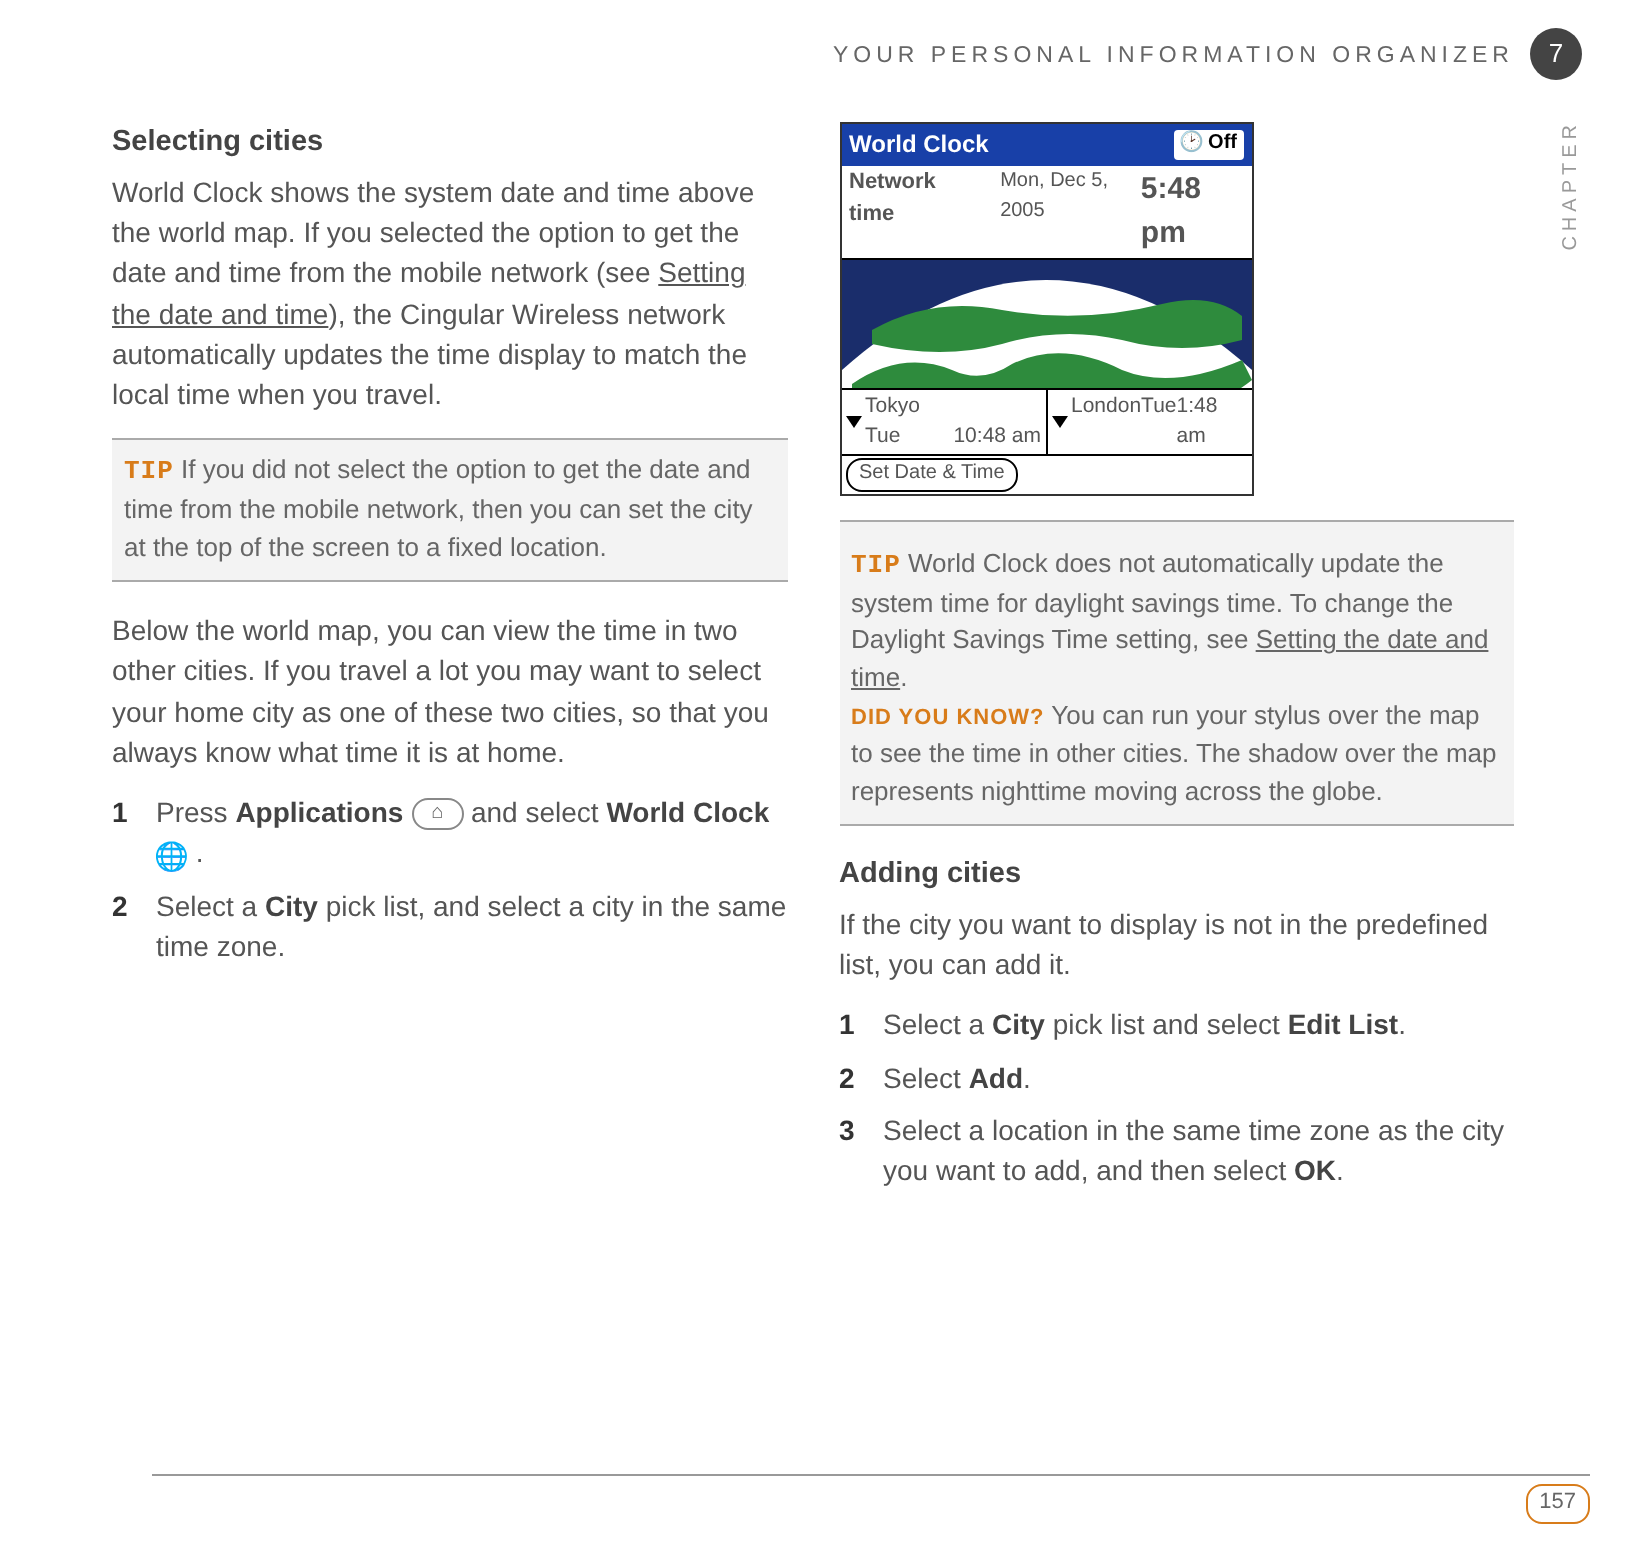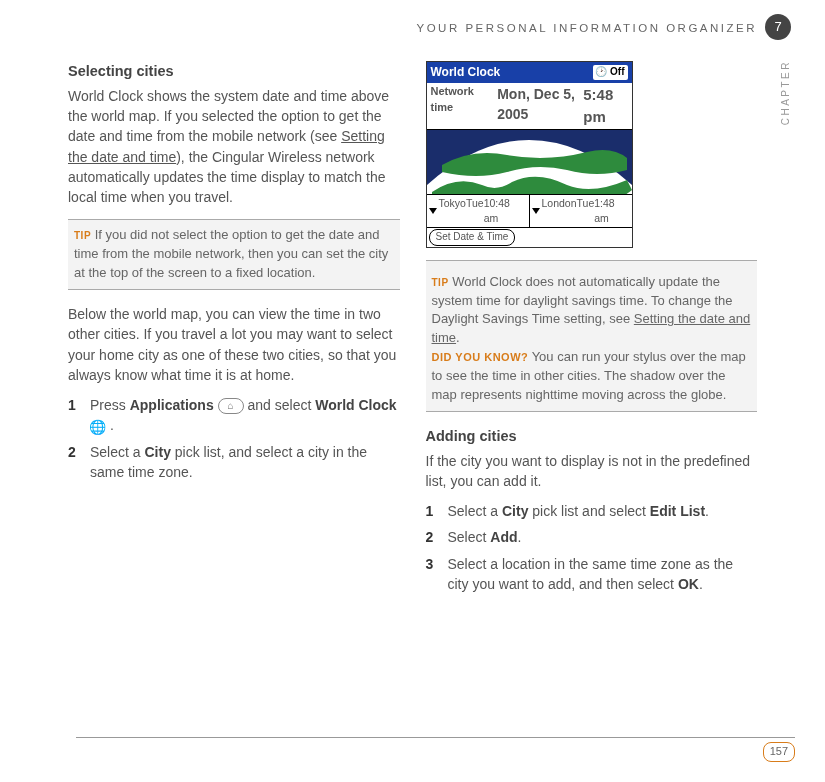--- a/index.html
+++ b/index.html
@@ -8,21 +8,21 @@
     font-size: 14px;
     line-height: 1.45;
     color: #555;
     background: #fff;
     width: 825px;
     height: 782px;
     position: relative;
     overflow: hidden;
   }
   .page {
-    padding: 20px 68px 20px 32px;
+    padding: 20px 68px 20px 56px;
     box-sizing: border-box;
     height: 100%;
     position: relative;
   }
   .running-head {
     text-align: right;
     font-size: 11.5px;
     letter-spacing: 2.5px;
     color: #666;
     margin-bottom: 24px;
@@ -47,21 +47,20 @@
     top: 60px;
     writing-mode: vertical-rl;
     transform: rotate(180deg);
     font-size: 10px;
     letter-spacing: 2.5px;
     color: #999;
   }
   .cols {
     display: flex;
     column-gap: 26px;
-    margin-left: 36px;
   }
   .col {
     flex: 1 1 0;
   }
   h3 {
     font-size: 14.5px;
     font-weight: bold;
     color: #444;
     margin: 0 0 4px 0;
   }
@@ -70,21 +69,21 @@
   .b { font-weight: bold; color:#444; }
   .tip-box {
     border-top: 1px solid #aaa;
     border-bottom: 1px solid #aaa;
     background: #f3f3f3;
     padding: 6px 6px;
     margin: 12px 0 14px 0;
     font-size: 13px;
     color: #666;
   }
-  .tip-label { color: #d87c1a; font-weight: bold; font-size: 10px; letter-spacing: .5px;}
+  .tip-label { color: #d87c1a; font-weight: bold; font-size: 13px; letter-spacing: .5px; font-family: Liberation Mono, monospace;}
   .dyk-label { color: #d87c1a; font-weight: bold; font-size: 11px; letter-spacing: .5px;}
   .steps { padding: 0; margin: 0; }
   .steps li { list-style: none; display:flex; margin-bottom:6px; }
   .steps .num { font-weight: bold; color:#333; width:22px; flex:0 0 22px; }
   .steps .txt { flex:1; }
   .icon-pill {
     display:inline-flex; align-items:center; justify-content:center;
     border:1px solid #888; border-radius:10px; width:24px; height:14px;
     vertical-align:middle; font-size:10px; color:#666;
   }
@@ -163,35 +162,35 @@
         <div class="d-titlebar">
           <span>World Clock</span>
           <span class="d-off">
               <span>🕑</span>
               <span>Off</span>
             </span>
         </div>
         <div class="d-net">
           <span style="display:flex;flex-direction:row;">
             <span>Network time</span>
-            <span style="font-weight:bold;font-size:14px;padding-left:14px">Mon, Dec 5, 2005</span>
+            <span style="font-weight:normal;font-size:10px;padding-left:14px">Mon, Dec 5, 2005</span>
           </span>
           <span style="font-size:15px">5:48 pm</span>
         </div>
         <div class="d-map">
           <svg viewBox="0 0 205 95" preserveAspectRatio="none">
             <path d="M0,55 Q50,10 102,10 Q155,10 205,55 L205,95 L0,95 Z" fill="#ffffff"></path>
             <path d="M5,62 Q30,45 55,55 Q70,62 85,52 Q110,40 140,55 Q165,65 200,50 L205,60 Q180,80 150,72 Q120,65 95,78 Q70,88 45,78 Q20,70 5,75 Z" fill="#2e8b3d"></path>
             <path d="M15,35 Q45,18 80,25 Q120,32 160,22 Q185,16 200,28 L200,40 Q170,48 140,40 Q110,33 80,42 Q50,50 15,42 Z" fill="#2e8b3d"></path>
           </svg>
         </div>
         <div class="d-row">
           <div class="d-cell">
             <span class="tri"></span>
-            <span style="display:flex;flex:1">
+            <span style="display:flex;flex-direction:column;flex:1">
               <span>Tokyo</span>
               <span style="display:flex;justify-content:space-between">
                   <span>Tue</span>
                   <span>10:48 am</span>
                 </span>
             </span>
           </div>
           <div class="d-cell">
             <span class="tri"></span>
             <span style="display:flex;flex-direction:row;flex:1">

